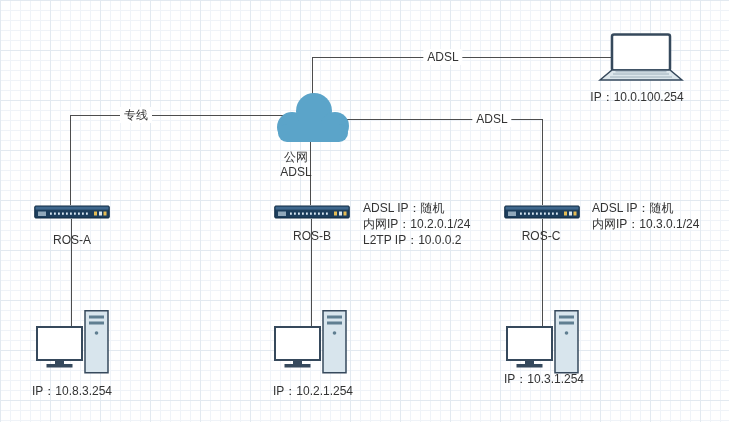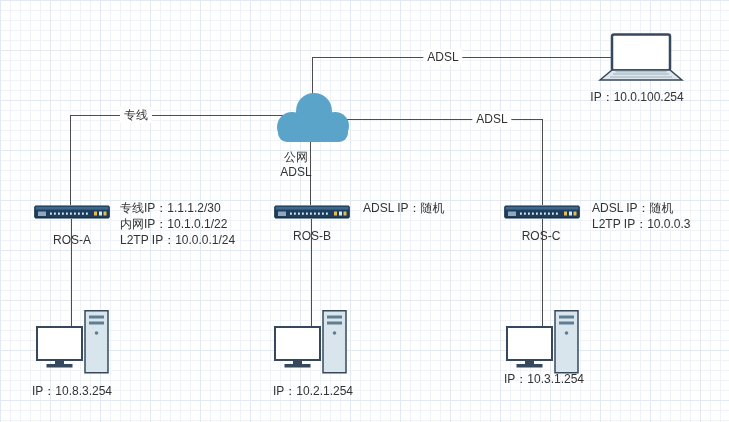--- a/index.html
+++ b/index.html
@@ -98,57 +98,54 @@
       <rect x="0.75" y="2" width="74.5" height="12" rx="1" fill="#1d3e5c" stroke="#0e2940" stroke-width="1"></rect>
       <rect x="1.5" y="2.6" width="73" height="3" fill="#3f678c"></rect>
       <rect x="4" y="7.5" width="8" height="4.5" fill="#92a9bb"></rect>
       <line x1="16" y1="9.6" x2="56" y2="9.6" stroke="#d9e8f3" stroke-width="2.2" stroke-dasharray="1.8 2.2"></line>
       <rect x="60" y="7.5" width="3" height="4" fill="#e7bd55"></rect>
       <rect x="65" y="7.5" width="3" height="4" fill="#d9e8f3"></rect>
       <rect x="69.5" y="7.5" width="3" height="4" fill="#e7bd55"></rect>
     </svg>
   </div>
   <div class="node-label" style="left:72px; top:233px;">ROS-A</div>
-  <div class="info-block" style="left:120px; top:200px;">
-    <div>专线IP：1.1.1.2/30</div>
-    <div>内网IP：10.1.0.1/22</div>
-    <div>L2TP IP：10.0.0.1/24</div>
-  </div>
 
   <div class="node" style="left:274px; top:204px; width:76px; height:16px;">
     <svg viewBox="0 0 76 16">
       <rect x="0.75" y="2" width="74.5" height="12" rx="1" fill="#1d3e5c" stroke="#0e2940" stroke-width="1"></rect>
       <rect x="1.5" y="2.6" width="73" height="3" fill="#3f678c"></rect>
       <rect x="4" y="7.5" width="8" height="4.5" fill="#92a9bb"></rect>
       <line x1="16" y1="9.6" x2="56" y2="9.6" stroke="#d9e8f3" stroke-width="2.2" stroke-dasharray="1.8 2.2"></line>
       <rect x="60" y="7.5" width="3" height="4" fill="#e7bd55"></rect>
       <rect x="65" y="7.5" width="3" height="4" fill="#d9e8f3"></rect>
       <rect x="69.5" y="7.5" width="3" height="4" fill="#e7bd55"></rect>
     </svg>
   </div>
   <div class="node-label" style="left:312px; top:229px;">ROS-B</div>
   <div class="info-block" style="left:363px; top:200px;">
     <div>ADSL IP：随机</div>
+    <div>内网IP：10.2.0.1/24</div>
+    <div>L2TP IP：10.0.0.2</div>
   </div>
 
   <div class="node" style="left:504px; top:204px; width:76px; height:16px;">
     <svg viewBox="0 0 76 16">
       <rect x="0.75" y="2" width="74.5" height="12" rx="1" fill="#1d3e5c" stroke="#0e2940" stroke-width="1"></rect>
       <rect x="1.5" y="2.6" width="73" height="3" fill="#3f678c"></rect>
       <rect x="4" y="7.5" width="8" height="4.5" fill="#92a9bb"></rect>
       <line x1="16" y1="9.6" x2="56" y2="9.6" stroke="#d9e8f3" stroke-width="2.2" stroke-dasharray="1.8 2.2"></line>
       <rect x="60" y="7.5" width="3" height="4" fill="#e7bd55"></rect>
       <rect x="65" y="7.5" width="3" height="4" fill="#d9e8f3"></rect>
       <rect x="69.5" y="7.5" width="3" height="4" fill="#e7bd55"></rect>
     </svg>
   </div>
   <div class="node-label" style="left:541px; top:229px;">ROS-C</div>
   <div class="info-block" style="left:592px; top:200px;">
     <div>ADSL IP：随机</div>
-    <div>L2TP IP：10.0.0.3</div>
+    <div>内网IP：10.3.0.1/24</div>
   </div>
 
   <div class="node" style="left:36px; top:310px; width:74px; height:64px;">
     <svg viewBox="0 0 74 64">
       <rect x="49" y="0.75" width="23" height="62" fill="#d8e5ed" stroke="#36495c" stroke-width="1.5"></rect>
       <rect x="53" y="5.5" width="15" height="3" fill="#5f7e91"></rect>
       <rect x="53" y="11.5" width="15" height="3" fill="#5f7e91"></rect>
       <circle cx="60.5" cy="23" r="1.8" fill="#5f7e91"></circle>
       <rect x="1" y="17" width="45" height="33" fill="#ffffff" stroke="#36495c" stroke-width="2"></rect>
       <rect x="19" y="50" width="9" height="4" fill="#36495c"></rect>

